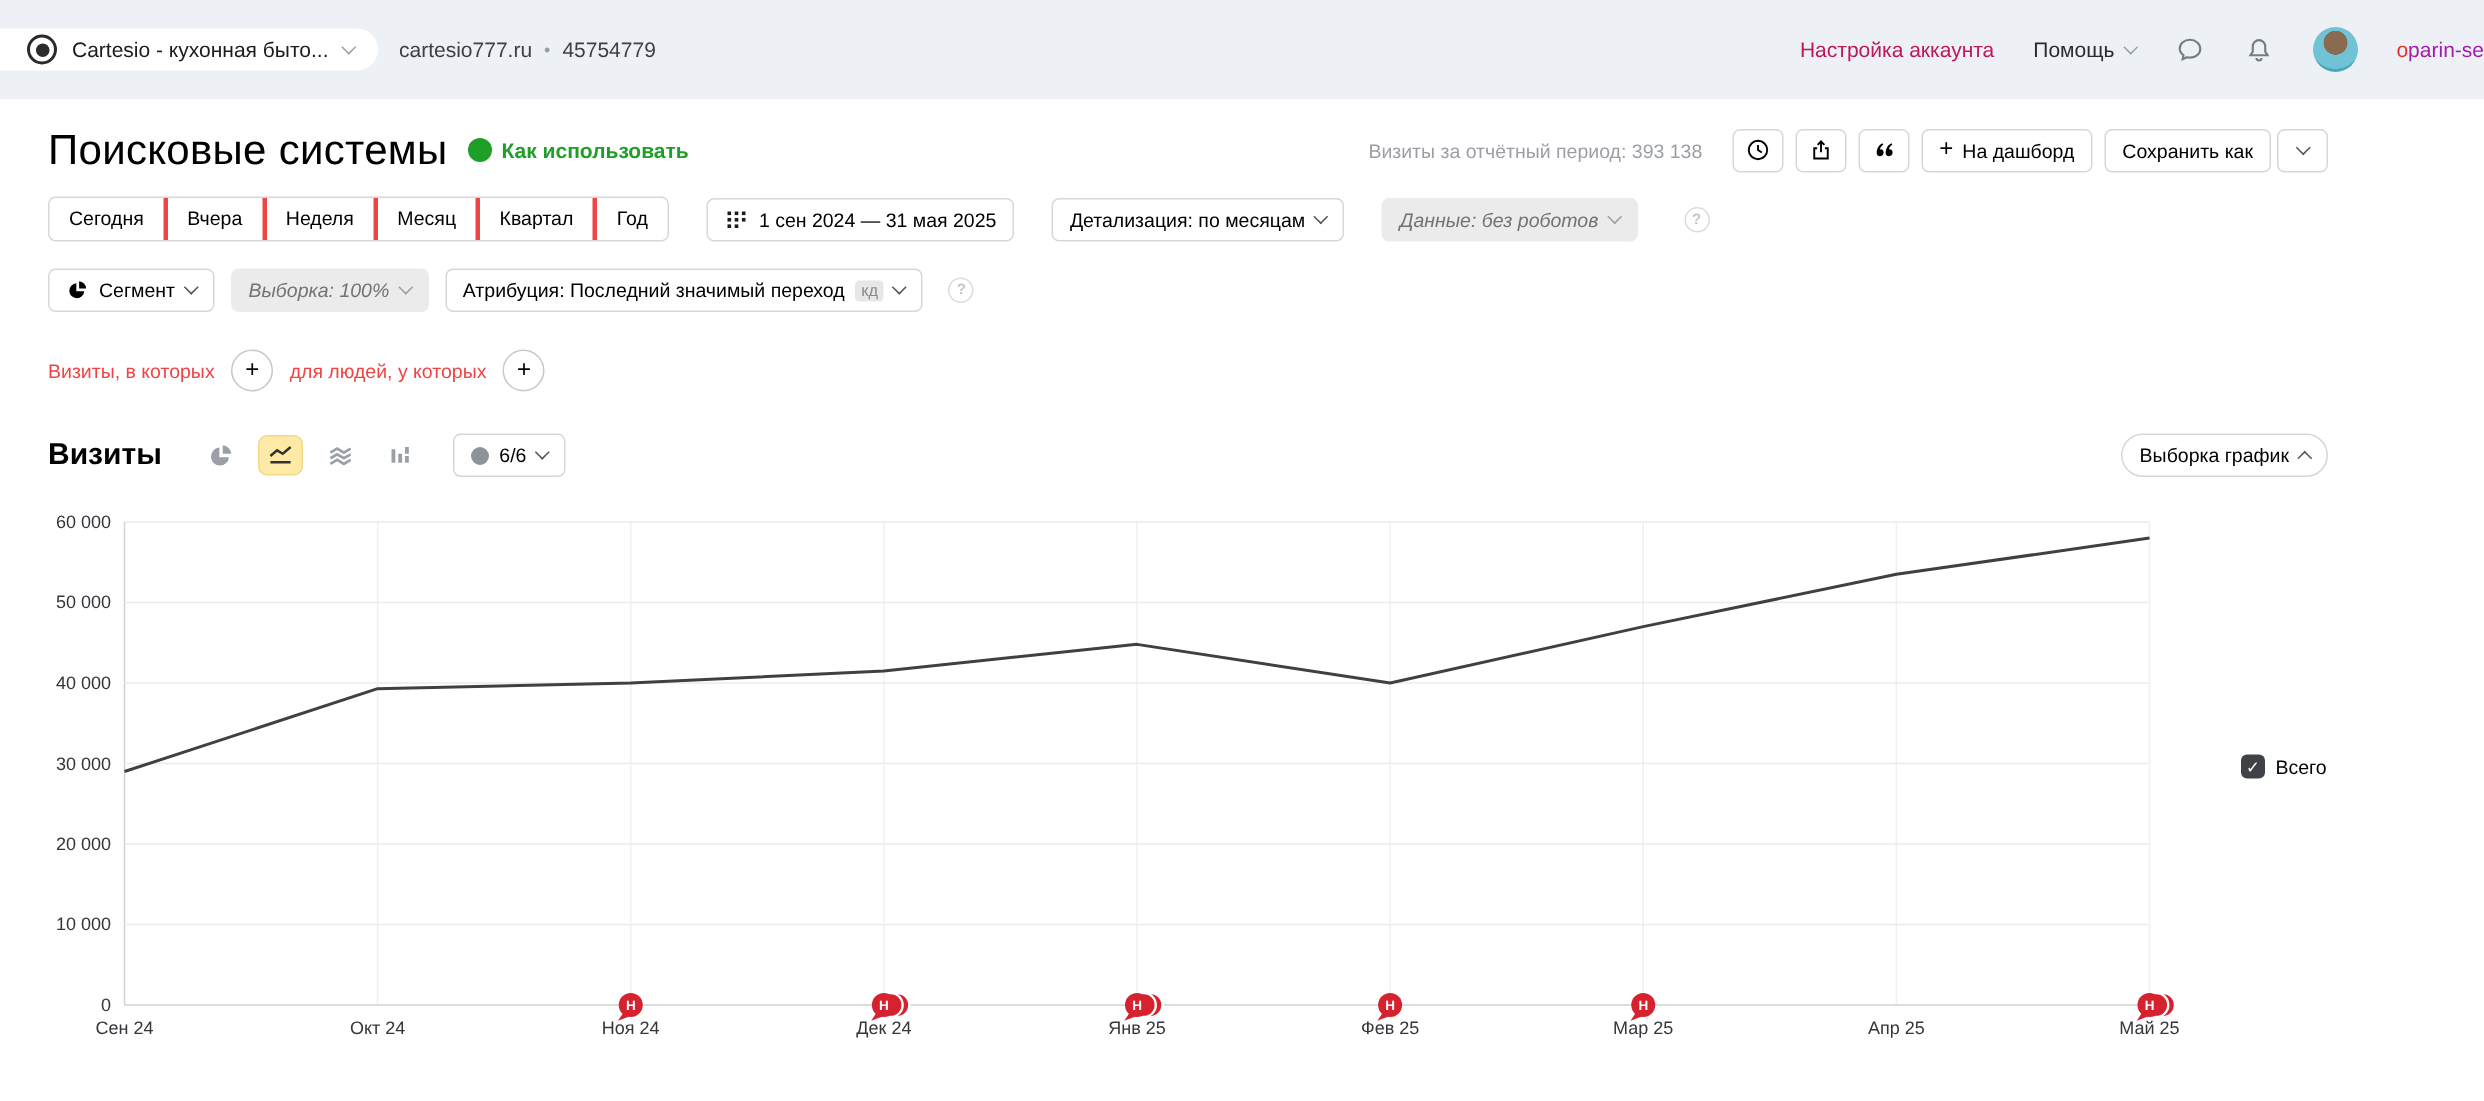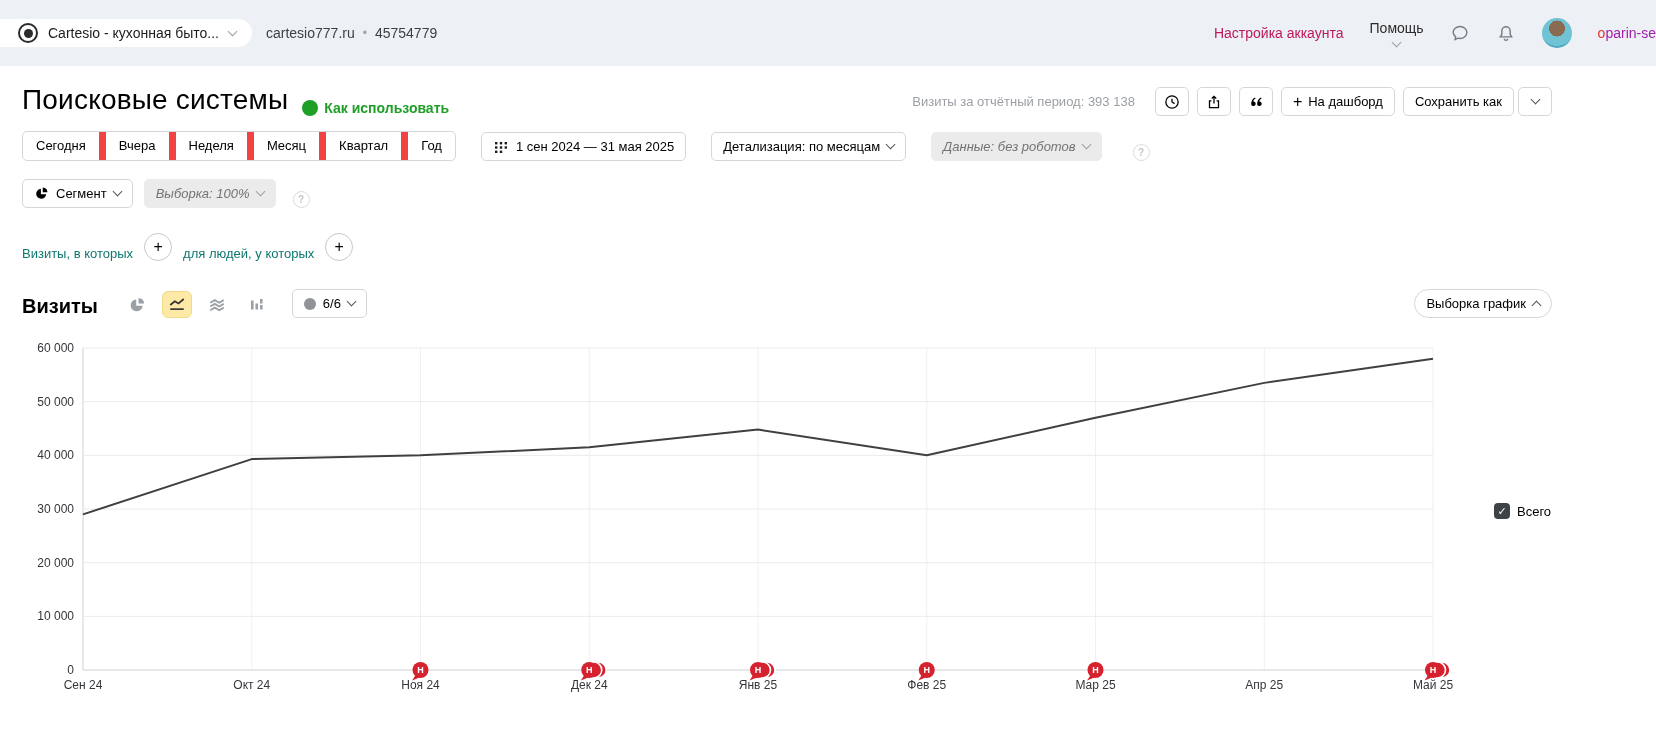--- a/index.html
+++ b/index.html
@@ -15,29 +15,29 @@
   .logo i { width:9px; height:9px; border-radius:50%; background:#2b2b2b; }
   .counter-pill .name { font-size:14px; color:#1c1c1c; }
   .chev { width:7px; height:7px; border-right:1.6px solid #9aa0a6; border-bottom:1.6px solid #9aa0a6;
           transform:rotate(45deg); margin-top:-4px; display:inline-block; }
   .chev.dark { border-color:#555; }
   .chev.up { transform:rotate(225deg); margin-top:3px; }
   .counter-meta { margin-left:14px; font-size:14px; color:#3c3f43; display:flex; gap:8px; align-items:center; }
   .counter-meta .dot { color:#9aa0a6; font-size:12px; }
   .topbar-right { margin-left:auto; display:flex; align-items:center; gap:26px; padding-right:0; }
   .top-link { font-size:14px; color:#be185d; cursor:pointer; }
-  .help { font-size:14px; color:#2b2b2b; display:flex; gap:7px; align-items:center; cursor:pointer;flex-direction:column; }
+  .help { font-size:14px; color:#2b2b2b; display:flex; gap:7px; align-items:center; cursor:pointer; }
   .ticon { width:20px; height:20px; cursor:pointer; display:block; }
   .avatar { width:30px; height:30px; border-radius:50%; cursor:pointer;
             background:radial-gradient(circle at 50% 35%, #8a6b52 0 32%, #6fc3d4 33% 70%, #49a8bd 71%); }
   .username { font-size:14px; color:#a21caf; cursor:pointer; white-space:nowrap; display:block; }
   .username::first-letter { color:#e8302a; }
 
   
-  .row { margin-left:22px; margin-right:104px; display:flex; align-items:flex-end; }
+  .row { margin-left:32px; margin-right:104px; display:flex; align-items:center; }
   .title-row { margin-top:18px; }
   .page-title { font-size:28px; font-weight:500; letter-spacing:.2px; }
   .howto { display:flex; align-items:center; gap:6px; margin-left:14px; cursor:pointer; }
   .info-i { width:16px; height:16px; border-radius:50%; background:#1f9e28; color:#fff;
             font-size:11px; font-style:italic; font-weight:700; display:flex; align-items:center;
             justify-content:center; font-family:"Liberation Serif", serif; }
   .howto span { color:#1f9e28; font-size:14px; font-weight:700; }
   .title-actions { margin-left:auto; display:flex; align-items:center; gap:8px; }
   .summary { color:#9b9fa5; font-size:13px; margin-right:12px; }
 
@@ -49,27 +49,27 @@
   .btn .plus-g { font-size:16px; font-weight:400; margin-right:-1px; }
   .split { display:inline-flex; gap:4px; }
 
   .qmark { width:17px; height:17px; border-radius:50%; border:1.5px solid #d9dbdd; color:#c3c6c9;
            font-size:10px; font-weight:700; display:inline-flex; align-items:center;
            justify-content:center; margin-left:6px; cursor:pointer; }
 
   .filters1 { margin-top:15px; gap:25px; }
   .tabs { display:inline-flex; border:1px solid #d5d7d9; border-radius:5px; overflow:hidden; background:#fff; }
   .tab { height:28px; line-height:28px; padding:0 13px; font-size:13px; cursor:pointer;
-         border-left:7px solid #ef4444; }
+         border-left:3px solid #ef4444; }
   .tab:first-child { border-left:none; }
   .filters2 { margin-top:18px; gap:11px; }
   .badge { background:#e7e7e7; color:#8a8a8a; border-radius:3px; font-size:11px; padding:1px 4px; }
 
   .filters3 { margin-top:25px; gap:11px; }
-  .cond-label { color:#0f766e; font-size:13px; }
+  .cond-label { color:#ef4444; font-size:13px; }
   .plus-btn { width:28px; height:28px; border-radius:50%; border:1px solid #c6c8cb; background:#fff;
               font-size:16px; display:flex; align-items:center; justify-content:center; cursor:pointer; }
 
   .section-row { margin-top:28px; gap:10px; }
   .metric-title { font-size:20px; font-weight:700; margin-right:14px; }
   .ctype { width:30px; height:27px; border-radius:6px; display:flex; align-items:center;
            justify-content:center; cursor:pointer; }
   .ctype.selected { background:#ffe9a6; border:1px solid #f0d988; }
   .metric-drop { margin-left:10px; }
   .gray-dot { width:12px; height:12px; border-radius:50%; background:#8f9398; display:inline-block; }
@@ -196,20 +196,25 @@
     <svg width="15" height="15" viewBox="0 0 24 24">
       <path d="M11 4.5A8 8 0 1 0 19.5 13H11z" fill="#000"></path>
       <path d="M14 2.5a8 8 0 0 1 7.5 7.5H14z" fill="#000"></path>
     </svg>
     <span>Сегмент</span>
     <span class="chev dark"></span>
   </span>
   <span class="btn gray">
     <span>Выборка: 100%</span>
     <span class="chev"></span>
+  </span>
+  <span class="btn">
+    <span>Атрибуция: Последний значимый переход</span>
+    <span class="badge">кд</span>
+    <span class="chev dark"></span>
   </span>
   <span class="qmark">?</span>
 </div>
 
 <div class="row filters3">
   <span class="cond-label">Визиты, в которых</span>
   <span class="plus-btn">+</span>
   <span class="cond-label">для людей, у которых</span>
   <span class="plus-btn">+</span>
 </div>

